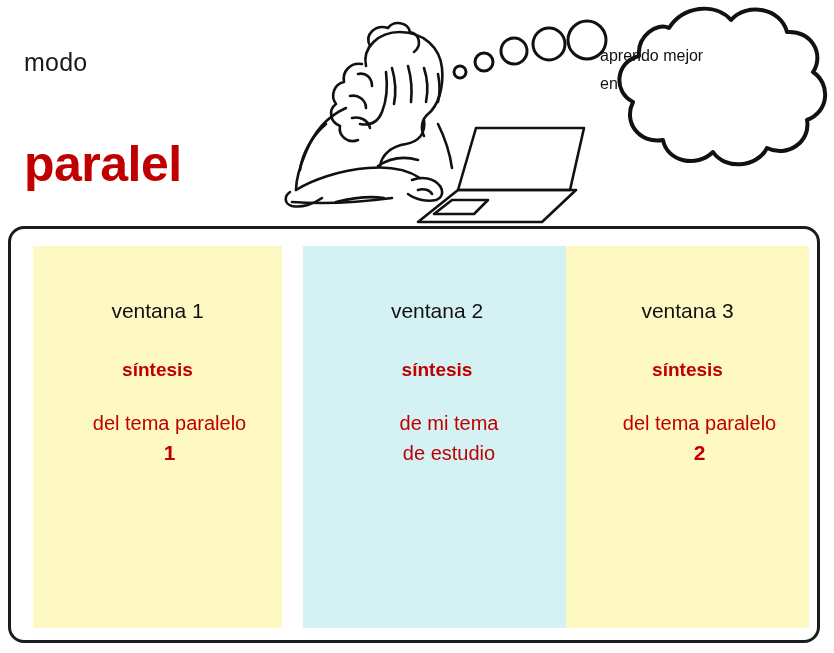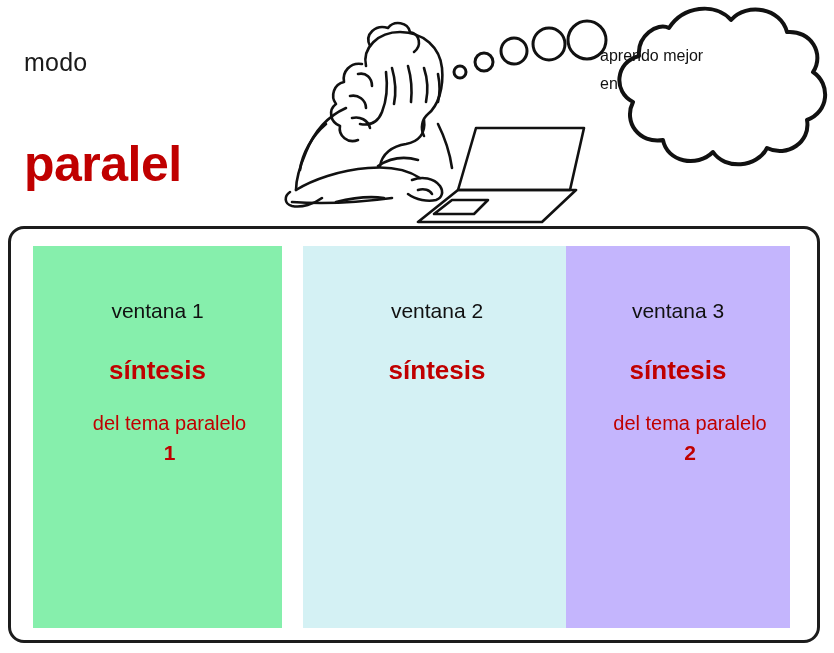--- a/index.html
+++ b/index.html
@@ -75,39 +75,39 @@
     box-sizing: border-box;
     border: 3px solid #1c1c1c;
     border-radius: 16px;
     background: #ffffff;
   }
   .column {
     position: absolute;
     top: 17px;
     height: 382px;
   }
-  #col-1 { left: 22px;  width: 249px; background: #86efac; }
+  #col-1 { left: 22px;  width: 249px; background: #fef9c3; }
   #col-2 { left: 292px; width: 268px; background: #D4F1F4; }
-  #col-3 { left: 555px; width: 224px; background: #c4b5fd; }
+  #col-3 { left: 555px; width: 243px; background: #fef9c3; }
 
   .col-title {
     position: absolute;
     left: 0; right: 0;
     top: 52px;
     text-align: center;
     font-size: 21px;
     line-height: 26px;
     color: #111111;
   }
   .col-synth {
     position: absolute;
     left: 0; right: 0;
     top: 110px;
     text-align: center;
-    font-size: 26px;
+    font-size: 19px;
     line-height: 28px;
     font-weight: bold;
     color: #C00000;
   }
   .col-sub {
     position: absolute;
     left: 0; right: 0;
     top: 162px;
     text-align: center;
     font-size: 20px;
@@ -213,20 +213,24 @@
     <div class="col-synth">síntesis</div>
     <div class="col-sub">
       <span>del tema paralelo</span>
       <span class="line2 big-num">1</span>
     </div>
   </div>
 
   <div class="column" id="col-2">
     <div class="col-title">ventana 2</div>
     <div class="col-synth">síntesis</div>
+    <div class="col-sub">
+      <span>de mi tema</span>
+      <span class="line2">de estudio</span>
+    </div>
   </div>
 
   <div class="column" id="col-3">
     <div class="col-title">ventana 3</div>
     <div class="col-synth">síntesis</div>
     <div class="col-sub">
       <span>del tema paralelo</span>
       <span class="line2 big-num">2</span>
     </div>
   </div>

